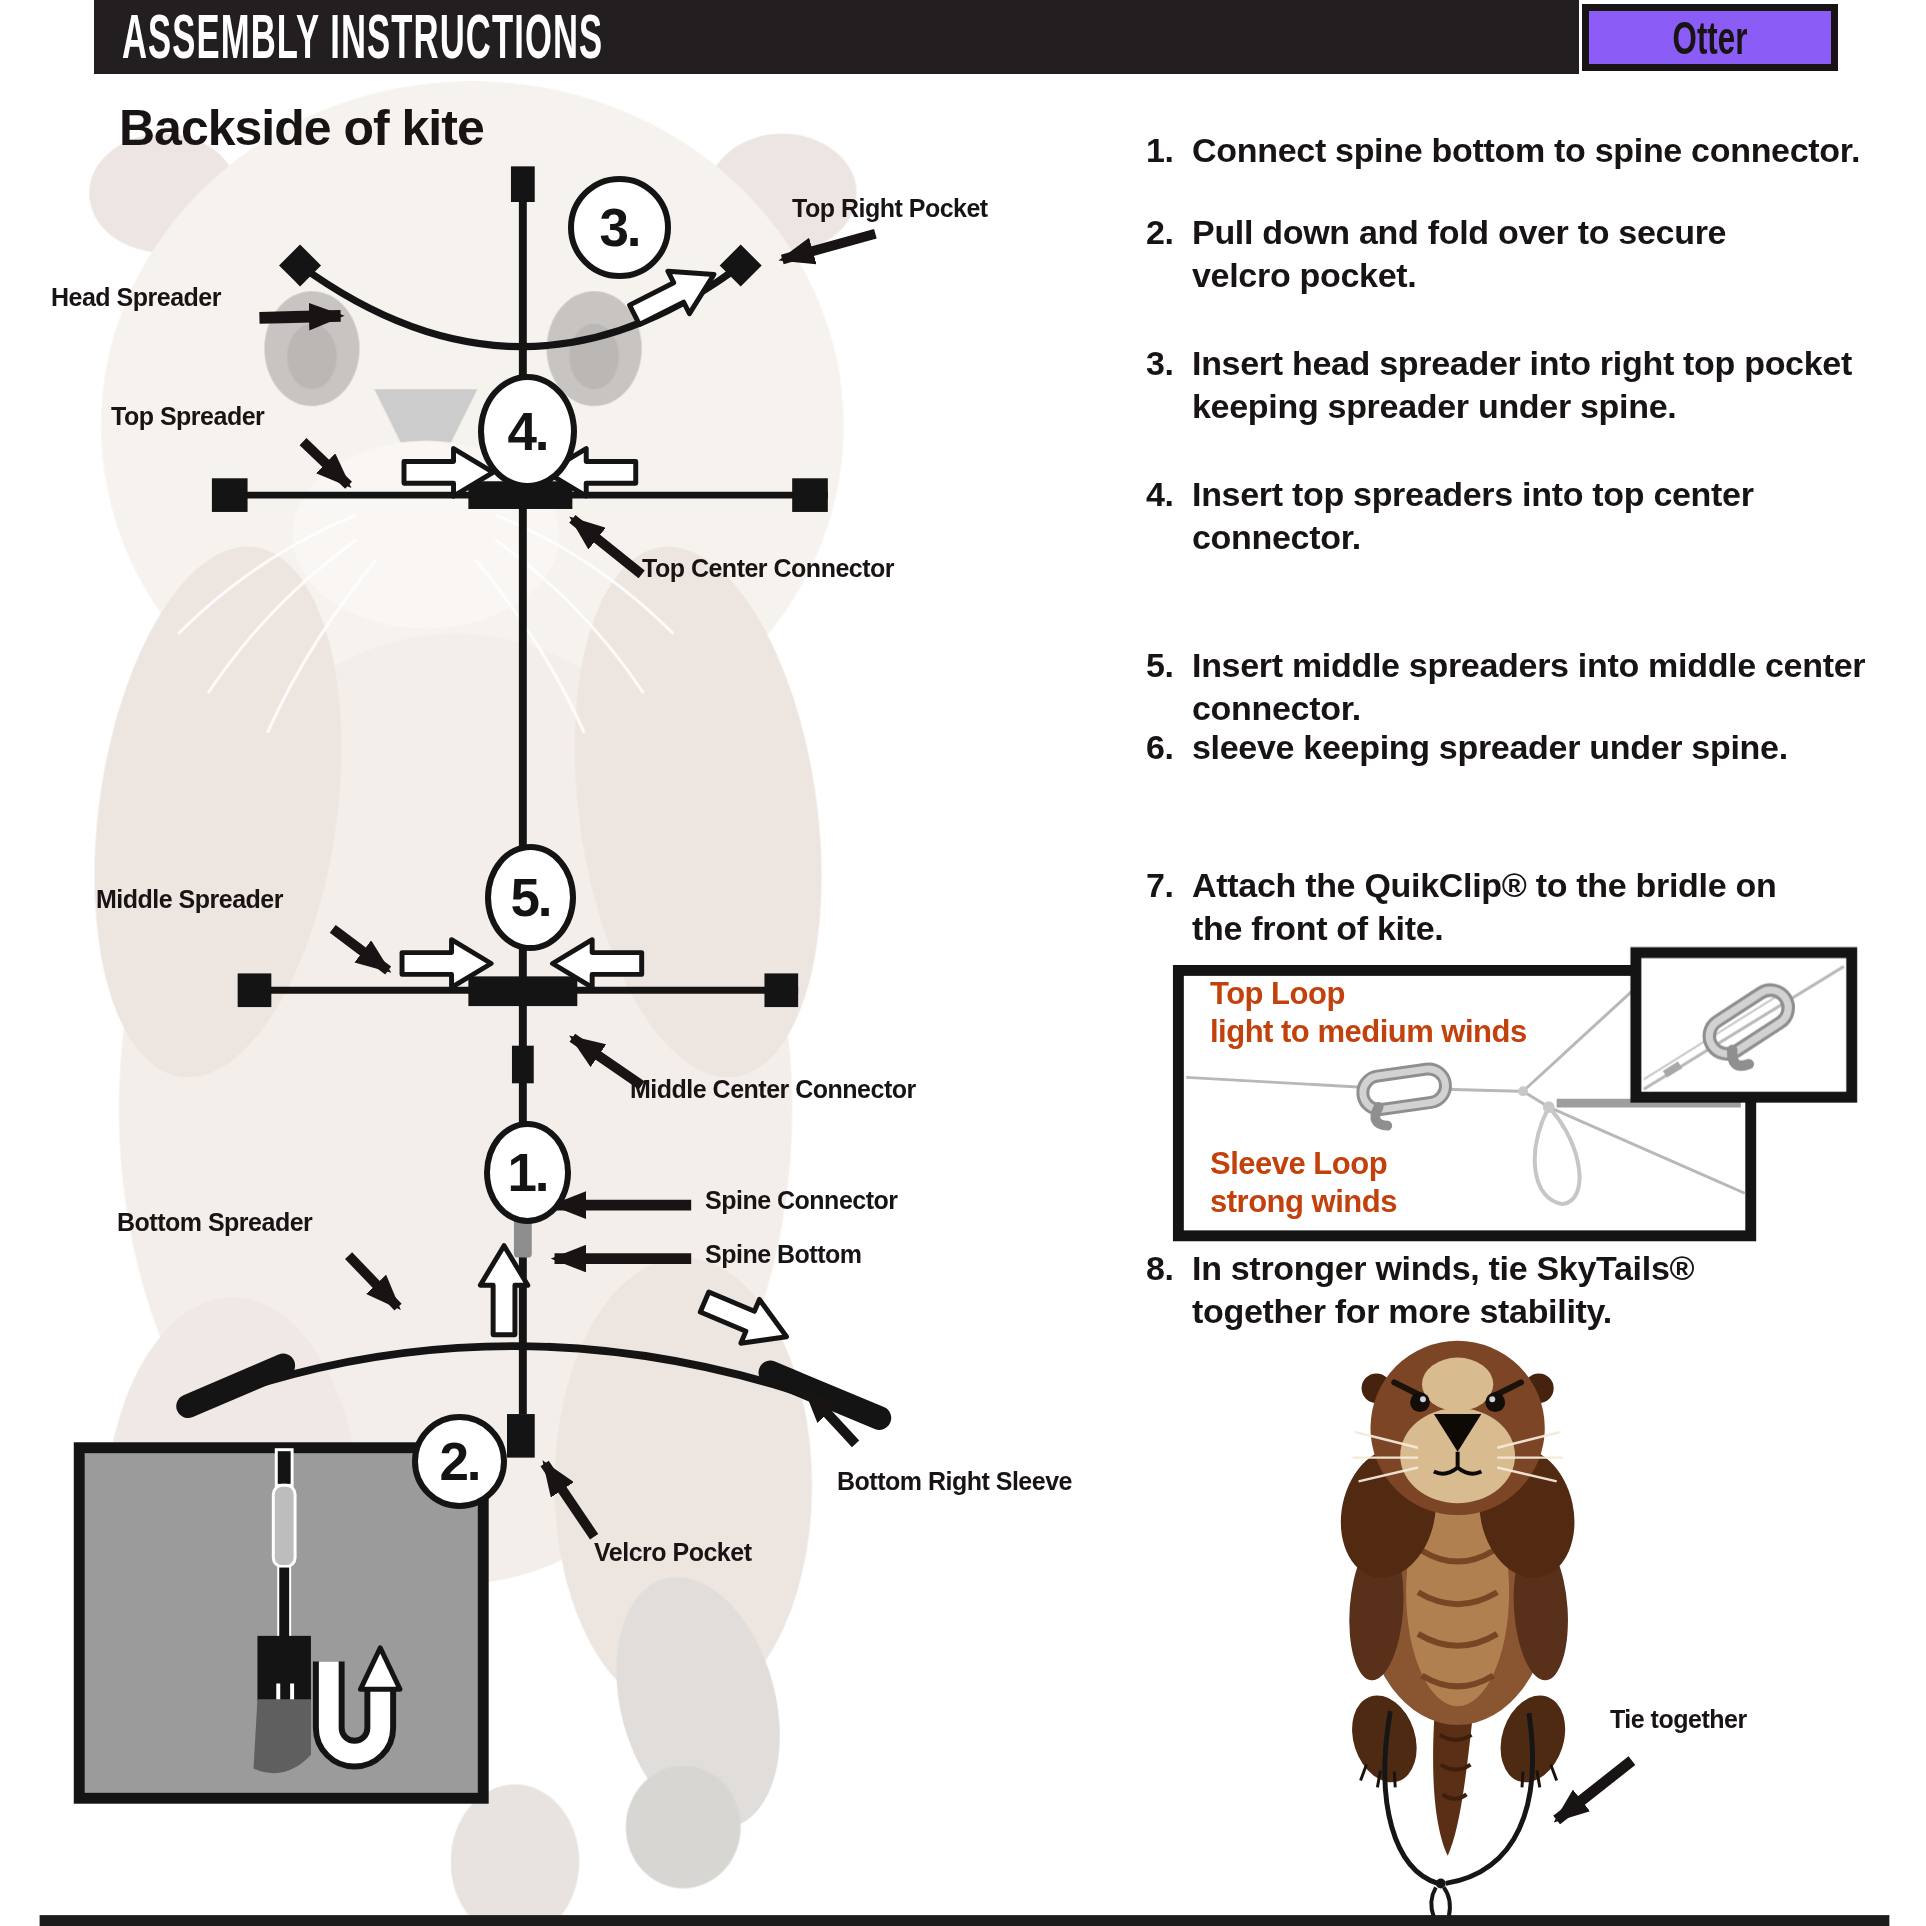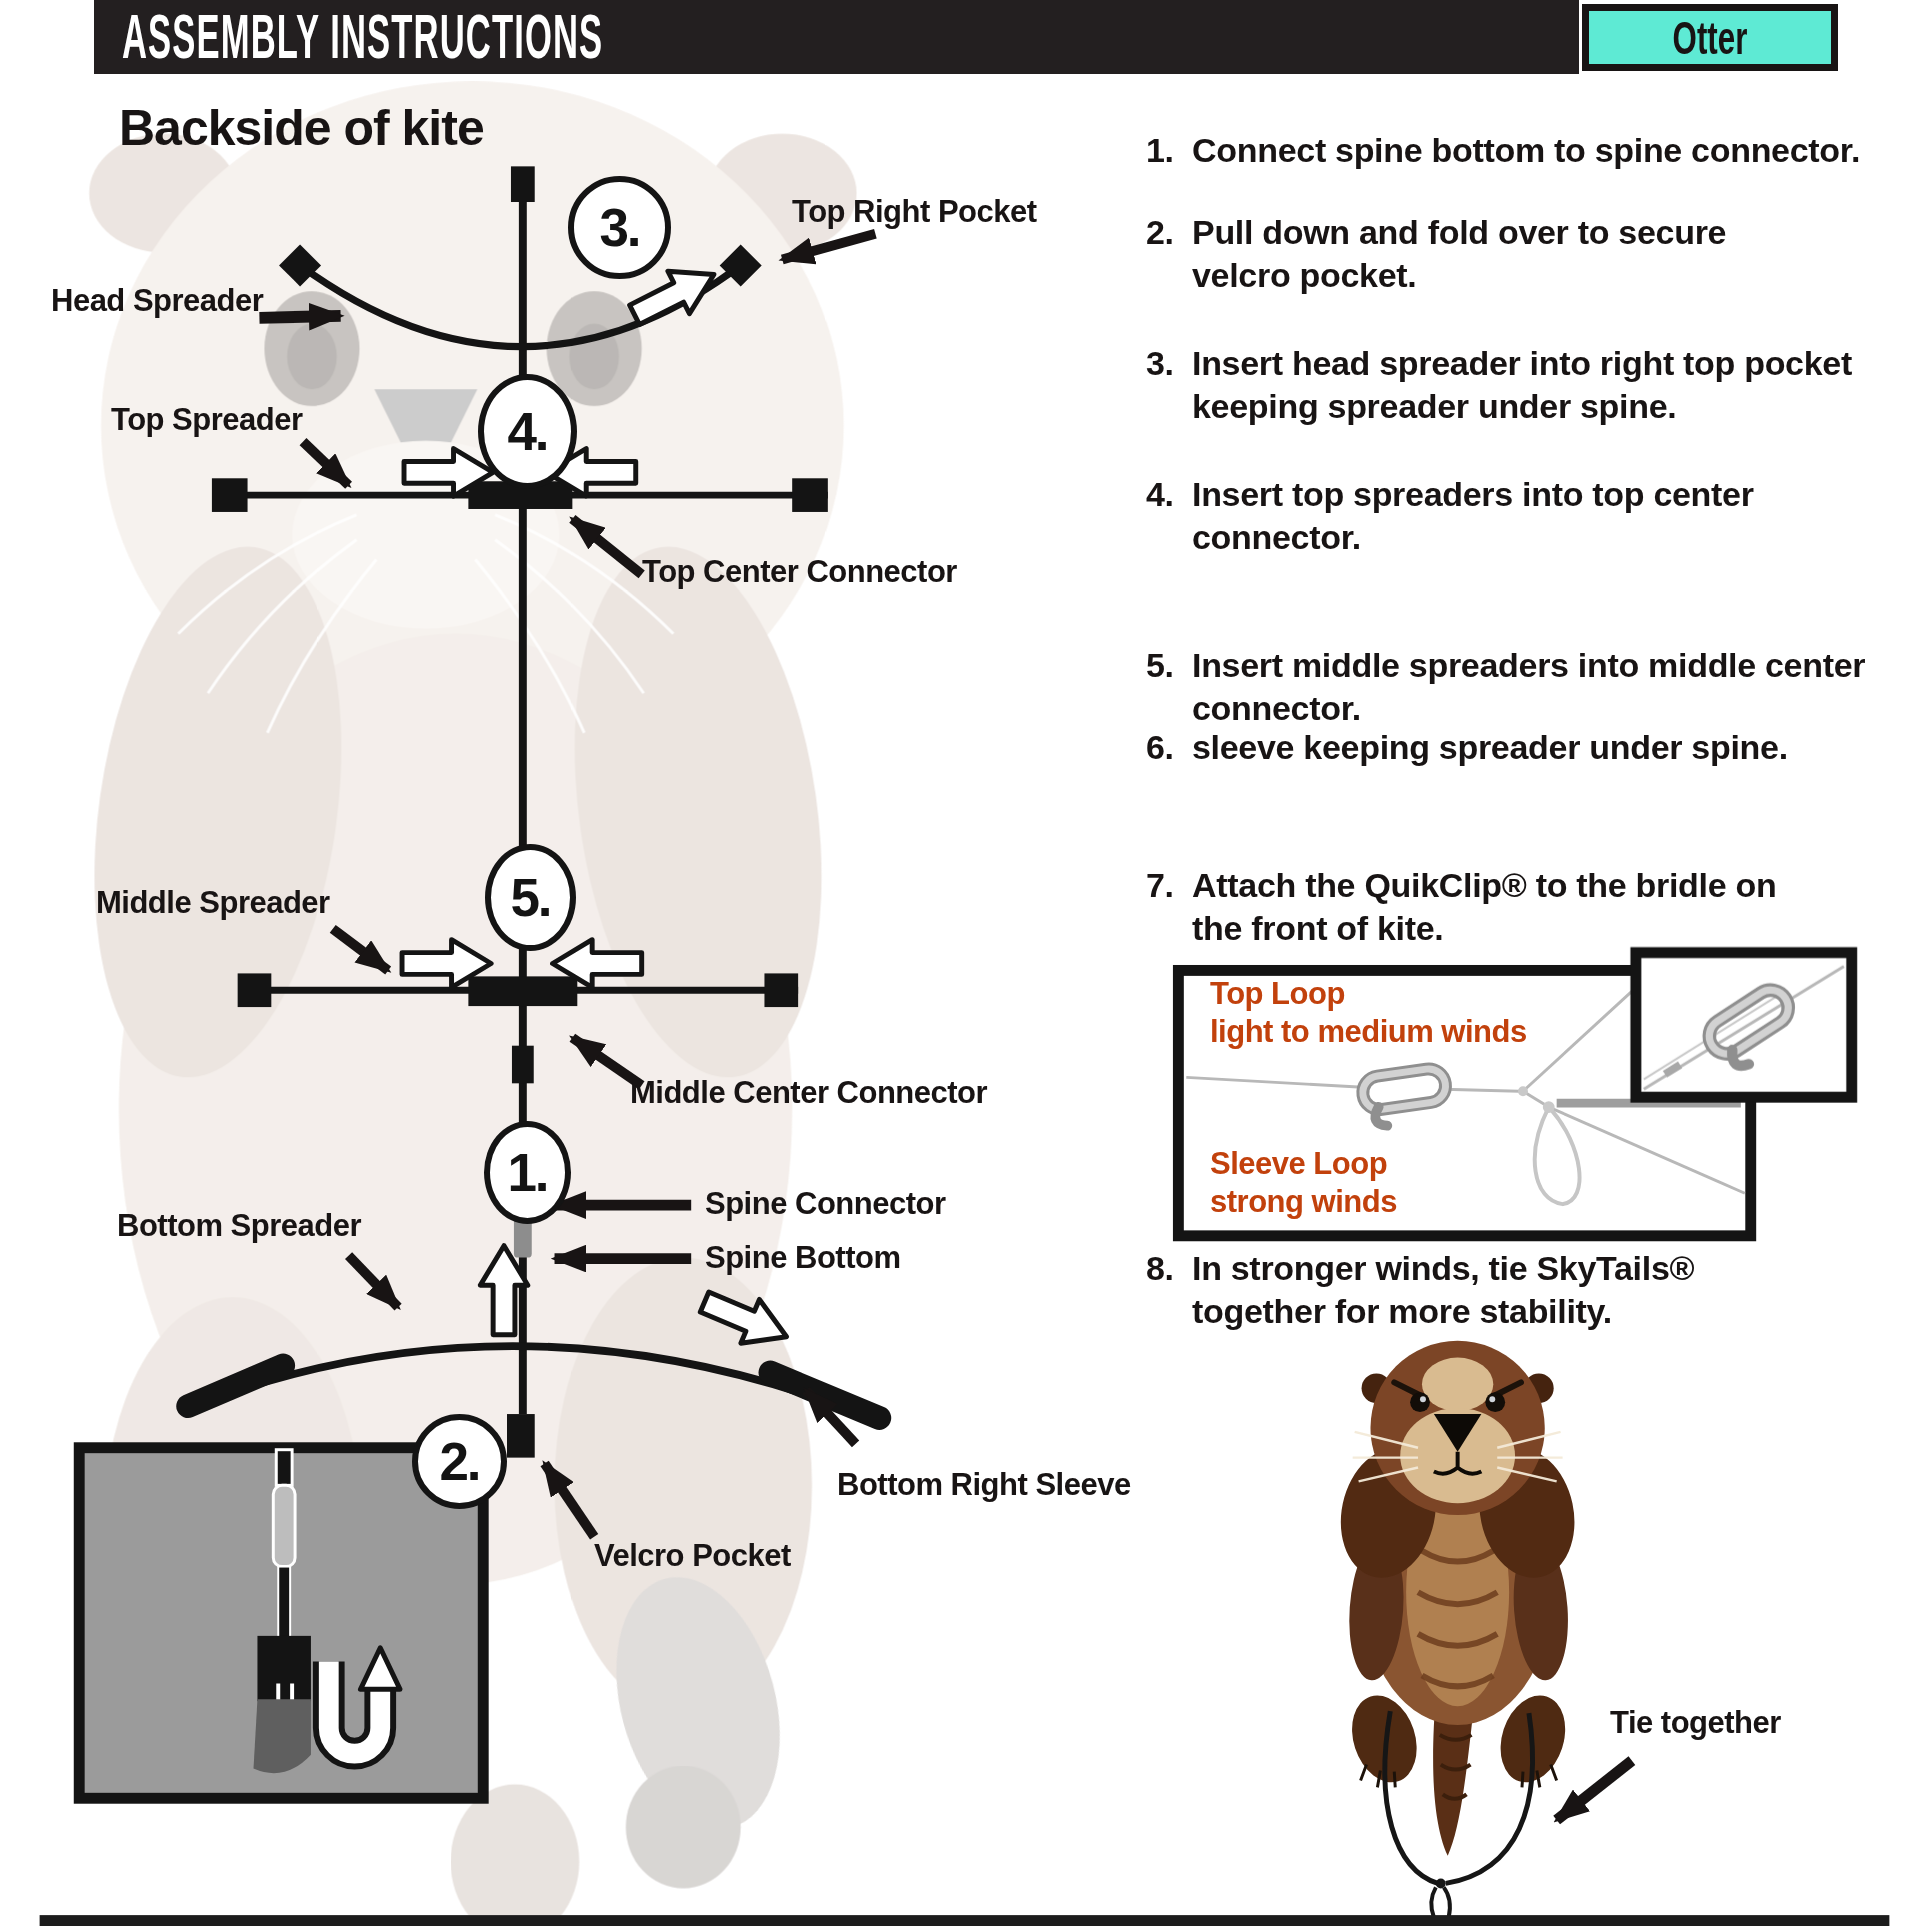--- a/index.html
+++ b/index.html
@@ -3,25 +3,25 @@
 <meta charset="utf-8">
 <style>
   html,body{margin:0;padding:0;background:#fff;}
   .page{position:relative;width:1927px;height:1927px;background:#fff;overflow:hidden;
         font-family:"Liberation Sans",sans-serif;color:#181414;}
   .art{position:absolute;left:0;top:0;width:1927px;height:1927px;}
   .banner{position:absolute;left:94px;top:0;width:1485px;height:74px;background:#231f20;
           display:flex;}
   .banner span{display:inline-block;color:#fff;font-weight:700;font-size:63px;letter-spacing:2px;
           transform:scaleX(.55);transform-origin:left center;margin-left:28px;white-space:nowrap;}
-  .model-box{position:absolute;left:1582px;top:4px;width:242px;height:53px;background:#5eead4;
+  .model-box{position:absolute;left:1582px;top:4px;width:242px;height:53px;background:#8b5cf6;
           border:7px solid #181414;display:flex;align-items:center;justify-content:center;}
   .model-box span{display:inline-block;font-weight:700;font-size:46px;transform:scaleX(.68);white-space:nowrap;}
   .heading{position:absolute;left:119px;top:99px;font-weight:700;font-size:50px;letter-spacing:-1px;white-space:nowrap;}
-  .label{position:absolute;font-weight:700;font-size:31px;letter-spacing:-0.5px;white-space:nowrap;color:#181414;}
+  .label{position:absolute;font-weight:700;font-size:25px;letter-spacing:-0.5px;white-space:nowrap;color:#181414;}
   .sublabel{position:absolute;font-weight:700;font-size:31px;letter-spacing:-0.5px;white-space:nowrap;color:#c2410c;}
   .marker{position:absolute;background:#fff;border:6px solid #141414;border-radius:50%;
           display:flex;align-items:center;justify-content:center;font-weight:700;font-size:53px;
           letter-spacing:-2px;color:#141414;}
   .item{position:absolute;left:1146px;display:flex;font-weight:700;font-size:34px;
         letter-spacing:-0.3px;line-height:43px;color:#181414;}
   .item .num{width:46px;flex:none;}
   .item .lines div{white-space:nowrap;}
 </style>
 </head>

